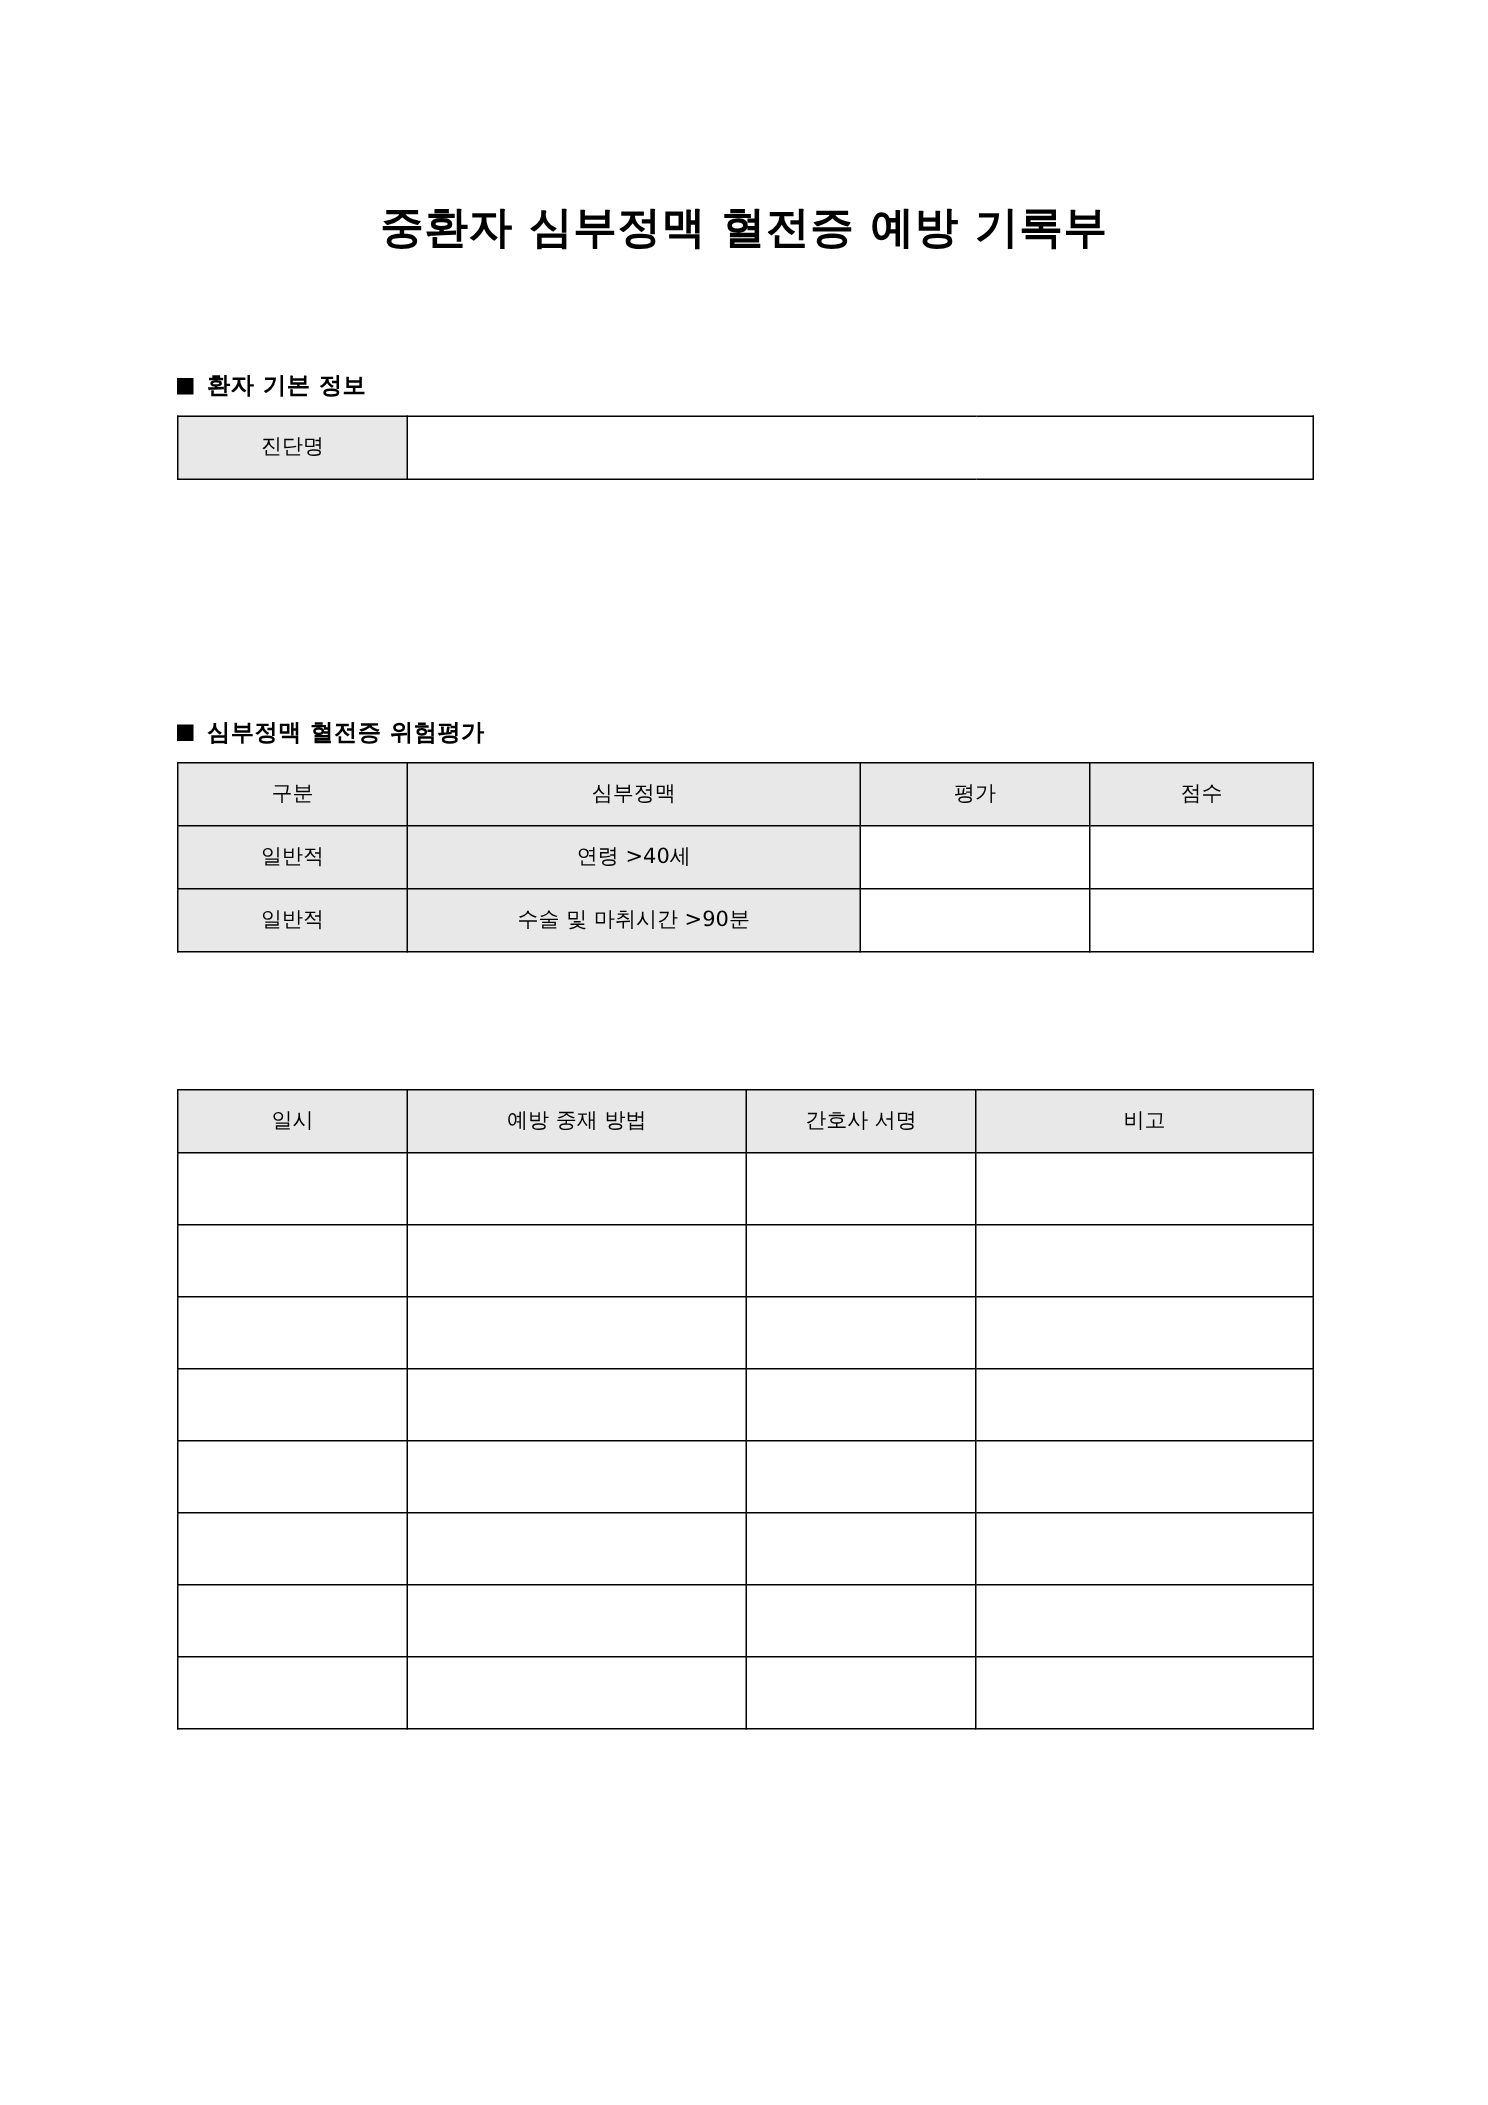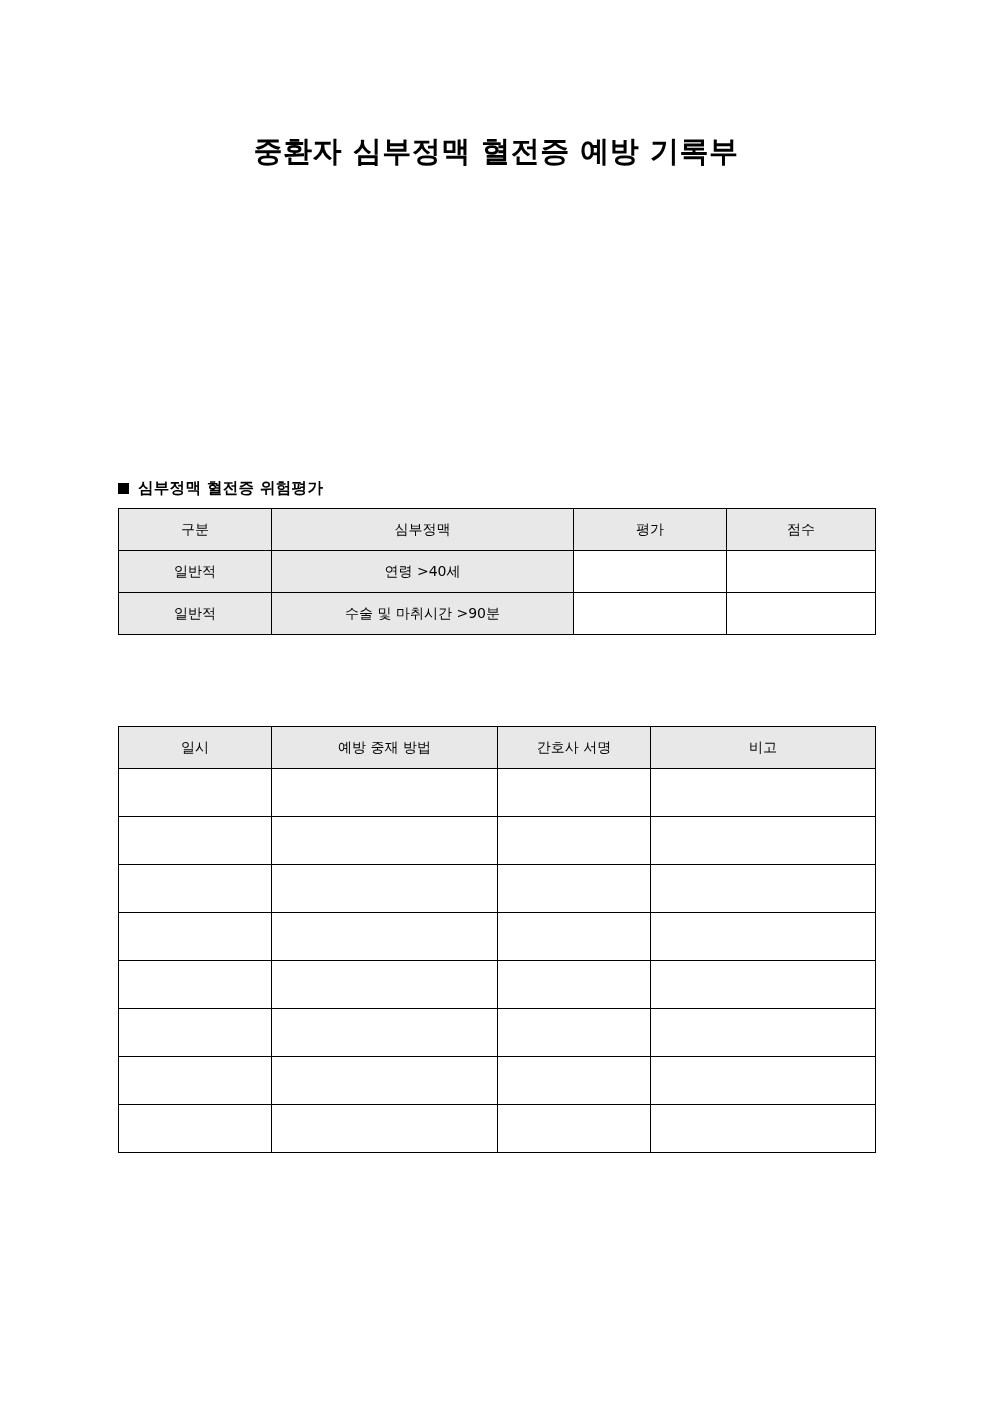--- a/index.html
+++ b/index.html
@@ -112,28 +112,35 @@
   #intervention-table tbody td { height: 48px; }
 </style>
 </head>
 <body>
 
 <div class="page">
 
   <div class="doc-title">중환자 심부정맥 혈전증 예방 기록부</div>
 
   <div class="section" id="patient-info-section">
+    <div class="section-heading">
+      <span class="bullet"></span><span>환자 기본 정보</span>
+    </div>
     <table class="form-table" id="patient-info-table">
       <colgroup>
         <col class="c1">
           <col class="c2">
           <col class="c3">
           <col class="c4">
       </colgroup>
       <tbody>
+        <tr>
+          <td class="shaded">진단명</td>
+          <td class="empty" colspan="3"></td>
+        </tr>
       </tbody>
     </table>
   </div>
 
   <div class="section" id="risk-assessment-section">
     <div class="section-heading">
       <span class="bullet"></span><span>심부정맥 혈전증 위험평가</span>
     </div>
     <table class="form-table" id="risk-table">
       <colgroup>

